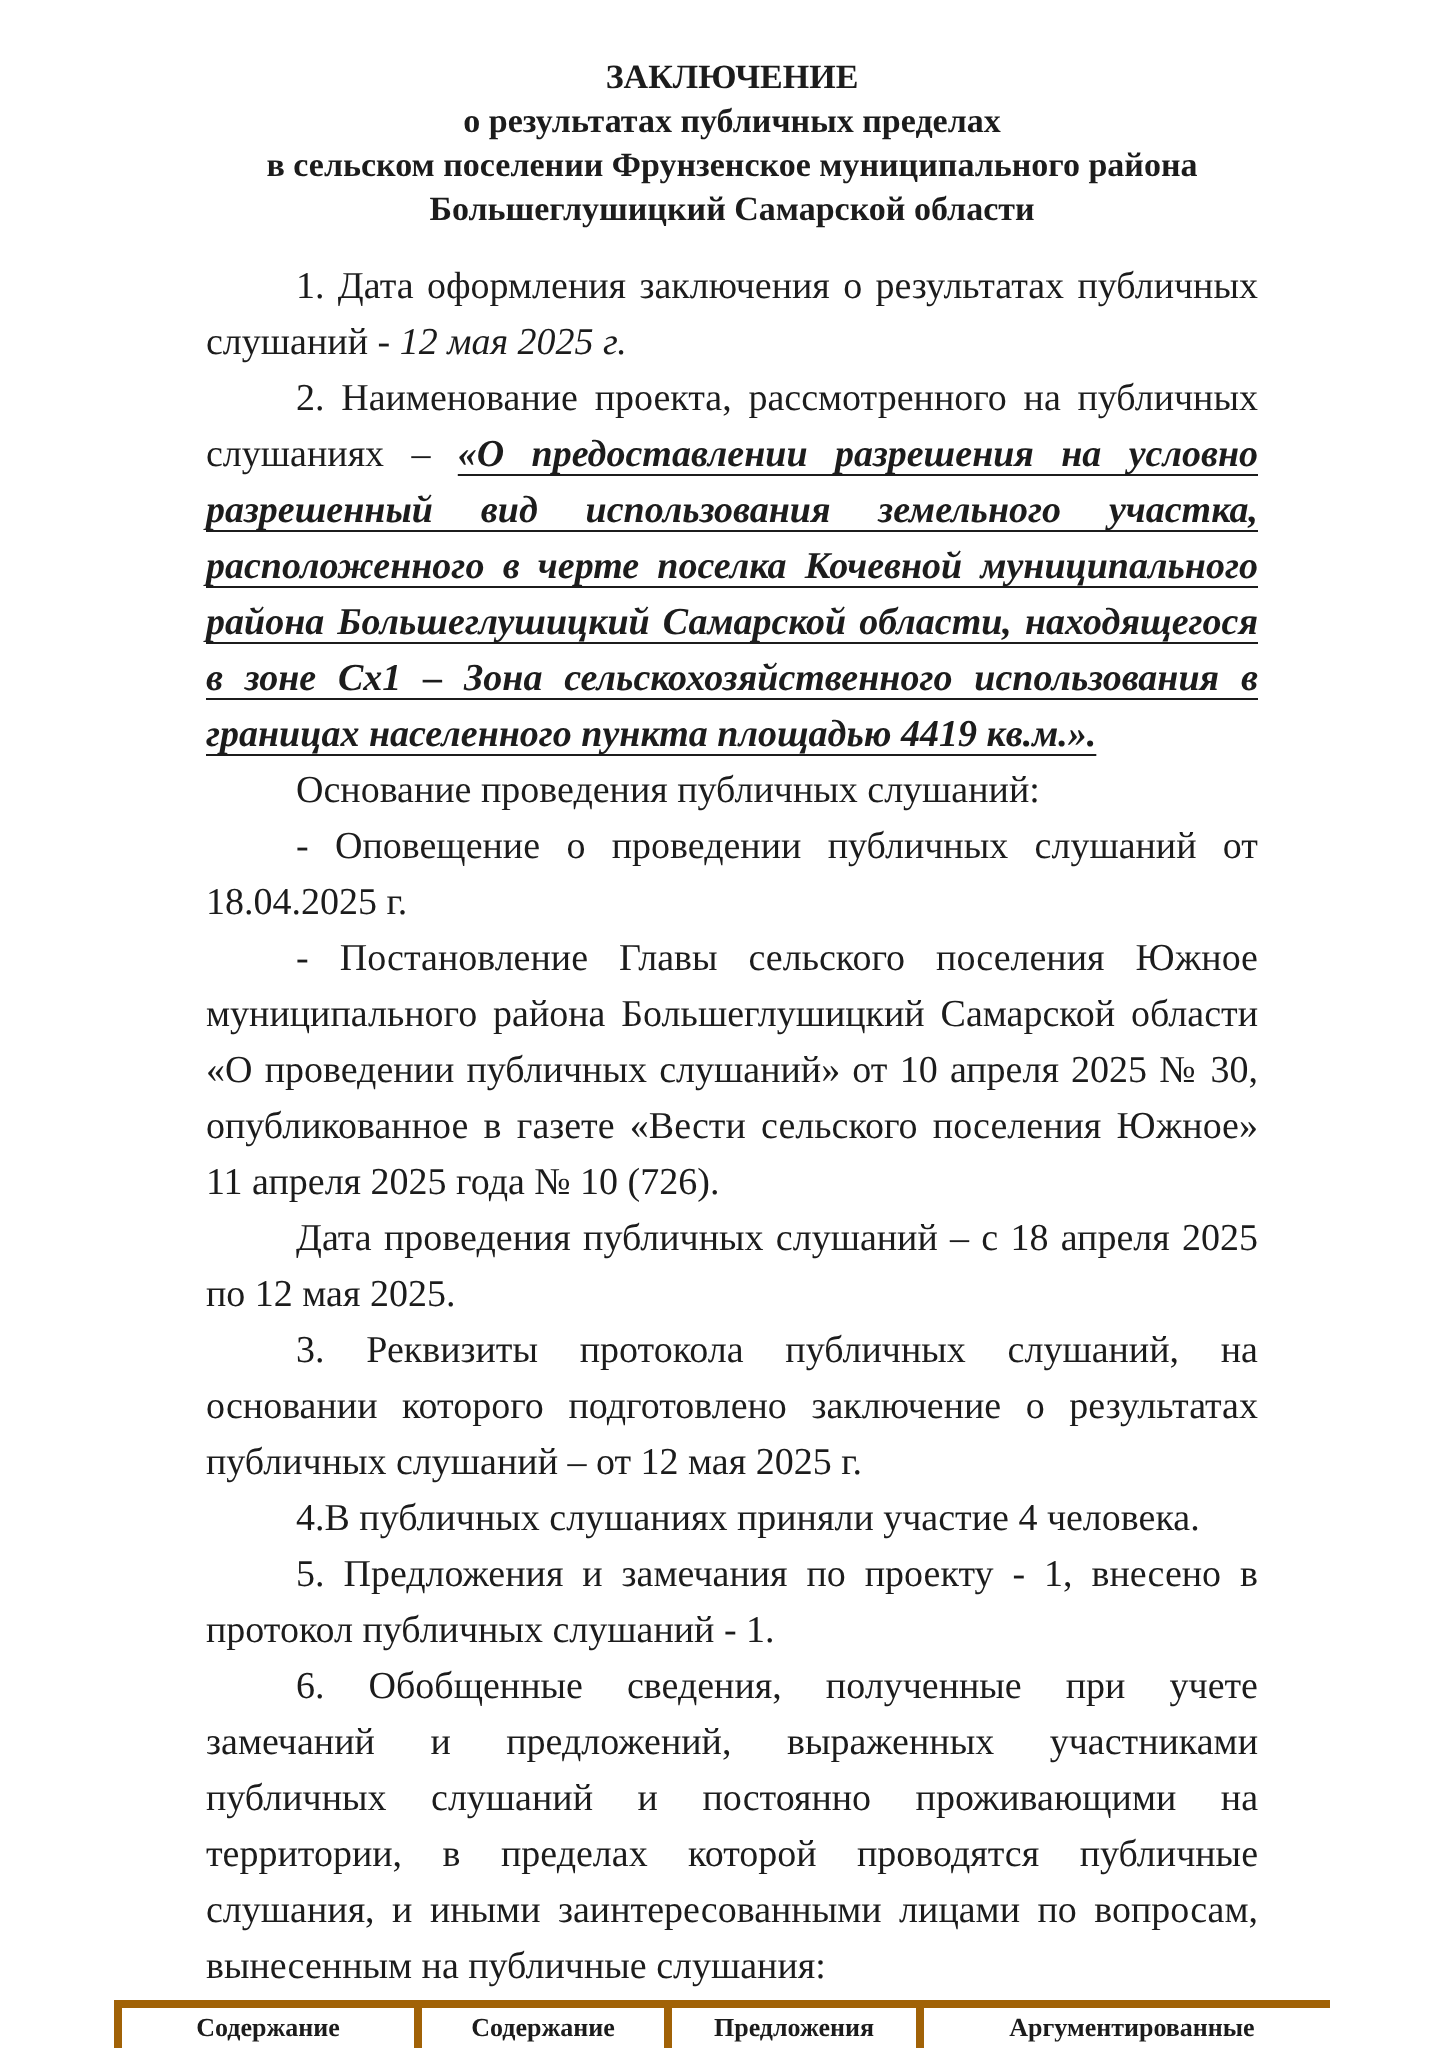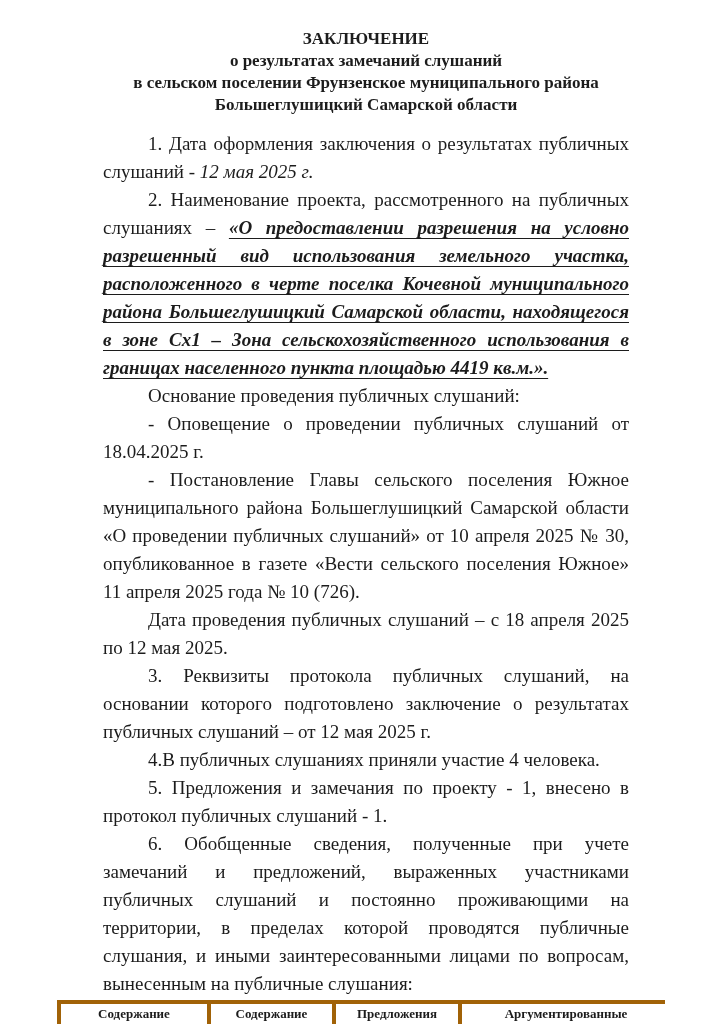--- a/index.html
+++ b/index.html
@@ -61,21 +61,21 @@
     overflow: hidden;
   }
 </style>
 </head>
 <body>
 
 <div class="page">
 
   <div class="doc-title">
     <div class="t-line">ЗАКЛЮЧЕНИЕ</div>
-    <div class="t-line">о результатах замечаний слушаний</div>
+    <div class="t-line">о результатах публичных пределах</div>
     <div class="t-line">в сельском поселении Фрунзенское муниципального района</div>
     <div class="t-line">Большеглушицкий Самарской области</div>
   </div>
 
   <div class="body-text">
     <p class="para"><span>1. Дата оформления заключения о результатах  публичных слушаний - </span><span class="run-italic">12 мая 2025 г.</span></p>
 
     <p class="para"><span>2. Наименование проекта, рассмотренного на публичных слушаниях – </span><span class="run-quote">«О предоставлении разрешения на условно разрешенный вид использования земельного участка, расположенного в черте поселка Кочевной муниципального района Большеглушицкий Самарской области, находящегося в зоне Сх1 – Зона сельскохозяйственного использования в границах населенного пункта площадью 4419 кв.м.».</span></p>
 
     <p class="para">Основание проведения публичных слушаний:</p>

